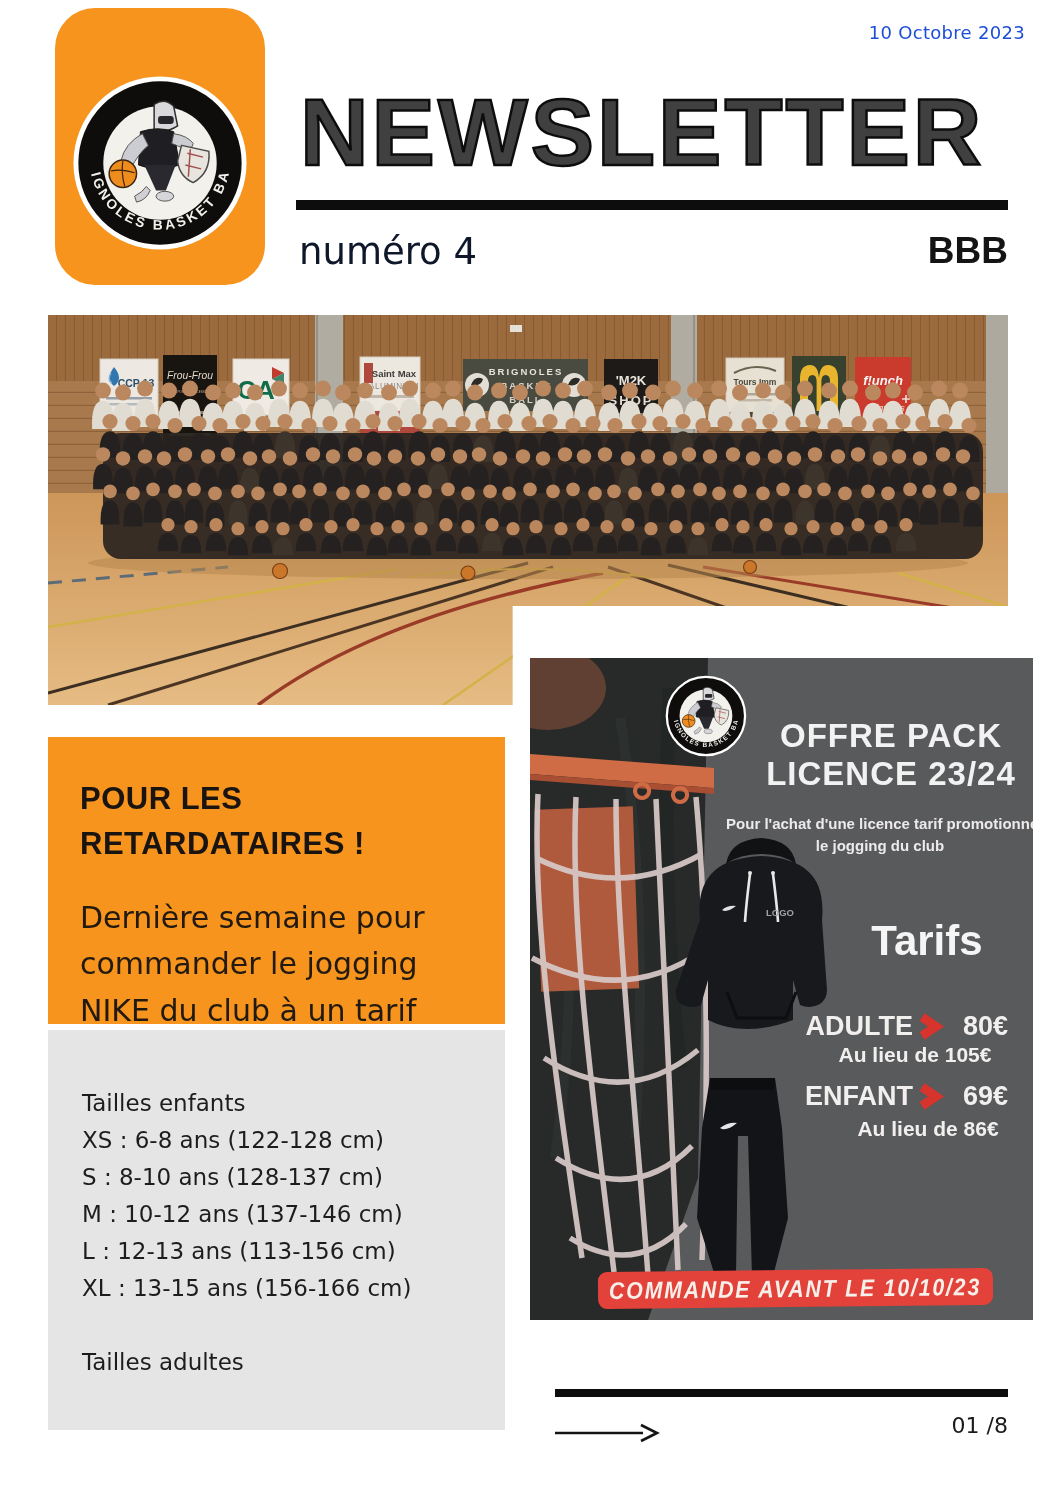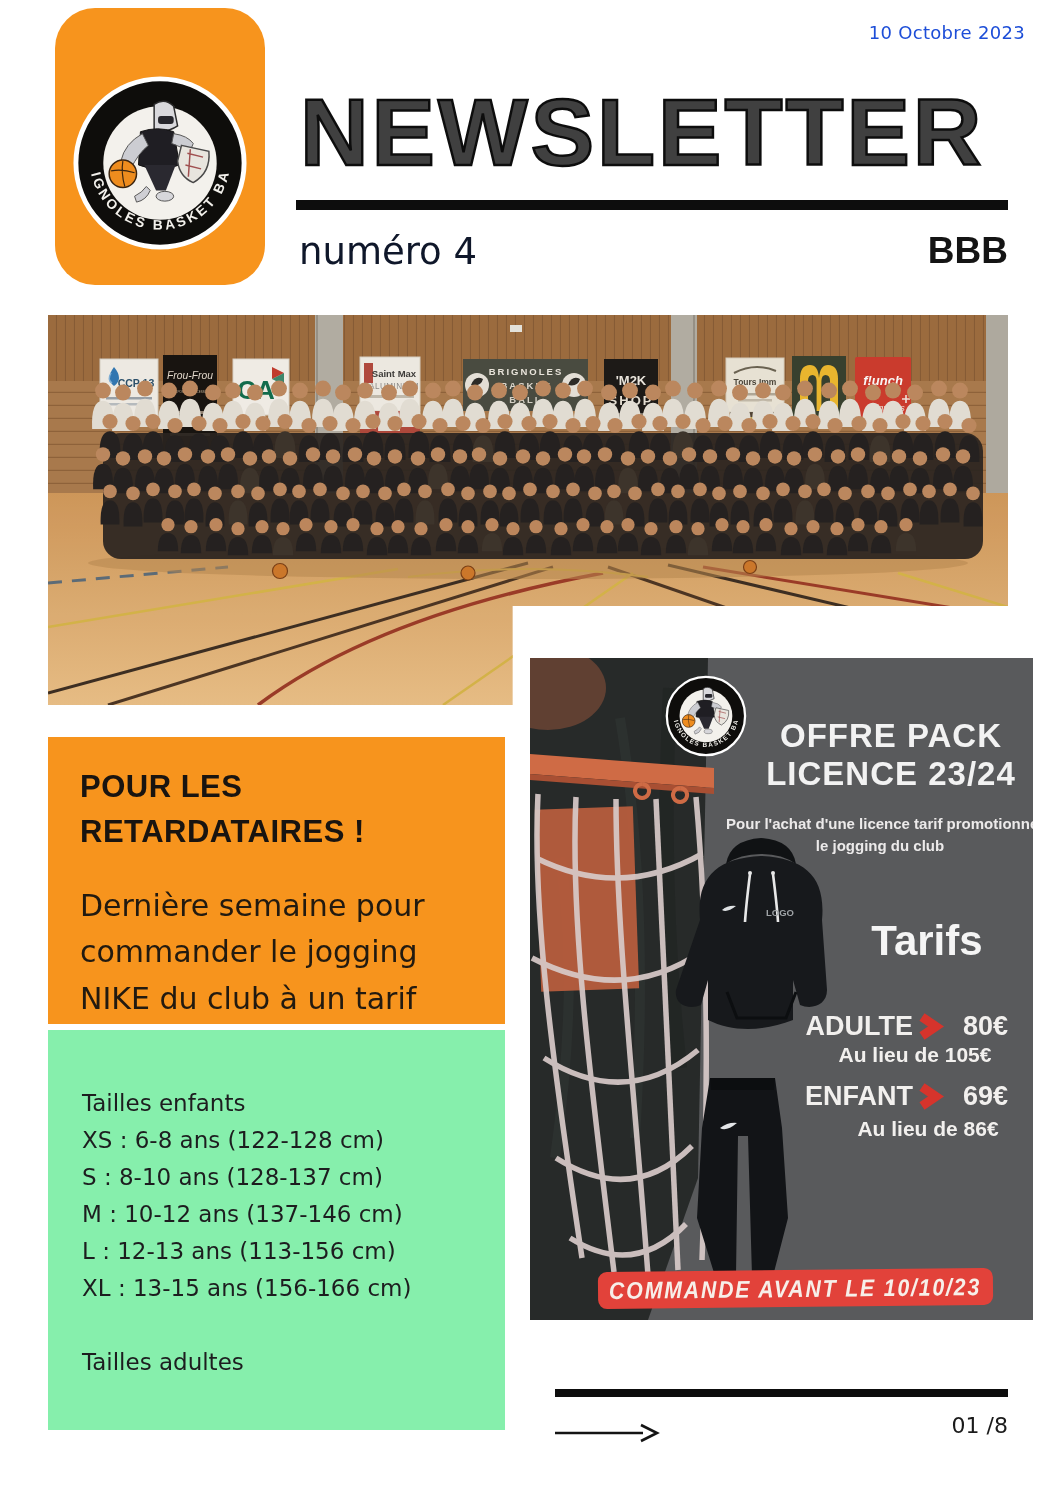--- a/index.html
+++ b/index.html
@@ -9,24 +9,24 @@
   .date{top:22px;right:33px;font-size:18px;color:#1d4ed8;letter-spacing:.3px;}
   .orange-card{left:55px;top:8px;width:210px;height:277px;background:#F7941D;border-radius:40px;}
   .title{left:296px;top:76px;margin:4px;font-family:"Liberation Sans",sans-serif;font-weight:800;
          font-size:95px;letter-spacing:3px;color:#404040;-webkit-text-stroke:2.5px #0d0d0d;line-height:1.1;}
   .rule{left:296px;top:200px;width:712px;height:10px;background:#0d0d0d;}
   .issue{left:299px;top:230px;font-size:37px;color:#0f172a;}
   .brand{top:230px;right:50px;font-size:37px;font-family:"Liberation Sans",sans-serif;font-weight:700;color:#141414;}
   .photo{left:48px;top:315px;width:960px;height:390px;
          clip-path:polygon(0 0,100% 0,100% 74.6%,48.4% 74.6%,48.4% 100%,0 100%);}
   .late{left:48px;top:737px;width:457px;height:287px;background:#F7941D;}
-  .late h2{margin:28px 0 0 32px;width:400px;font-family:"Liberation Sans",sans-serif;
+  .late h2{margin:40px 0 0 32px;width:400px;font-family:"Liberation Sans",sans-serif;
            font-size:31px;font-weight:800;color:#191410;line-height:1.45;letter-spacing:.5px;}
   .late p{margin:28px 0 0 32px;width:405px;font-size:30px;color:#221a10;line-height:1.55;}
-  .sizes{left:48px;top:1030px;width:457px;height:400px;background:#86efac;}
+  .sizes{left:48px;top:1030px;width:457px;height:400px;background:#e5e5e5;}
   .sizes .inner{padding:55px 0 0 34px;font-size:23px;color:#1d1d1f;line-height:37px;}
   .sizes .gap{height:37px;}
   .poster{left:530px;top:658px;width:503px;height:662px;}
   .fline{left:555px;top:1389px;width:453px;height:8px;background:#0d0d0d;}
   .arrow{left:553px;top:1420px;}
   .pagenum{top:1413px;right:50px;font-size:22px;color:#1a1a1a;}
   svg text{font-family:"Liberation Sans",sans-serif;}
 </style>
 </head>
 <body>

